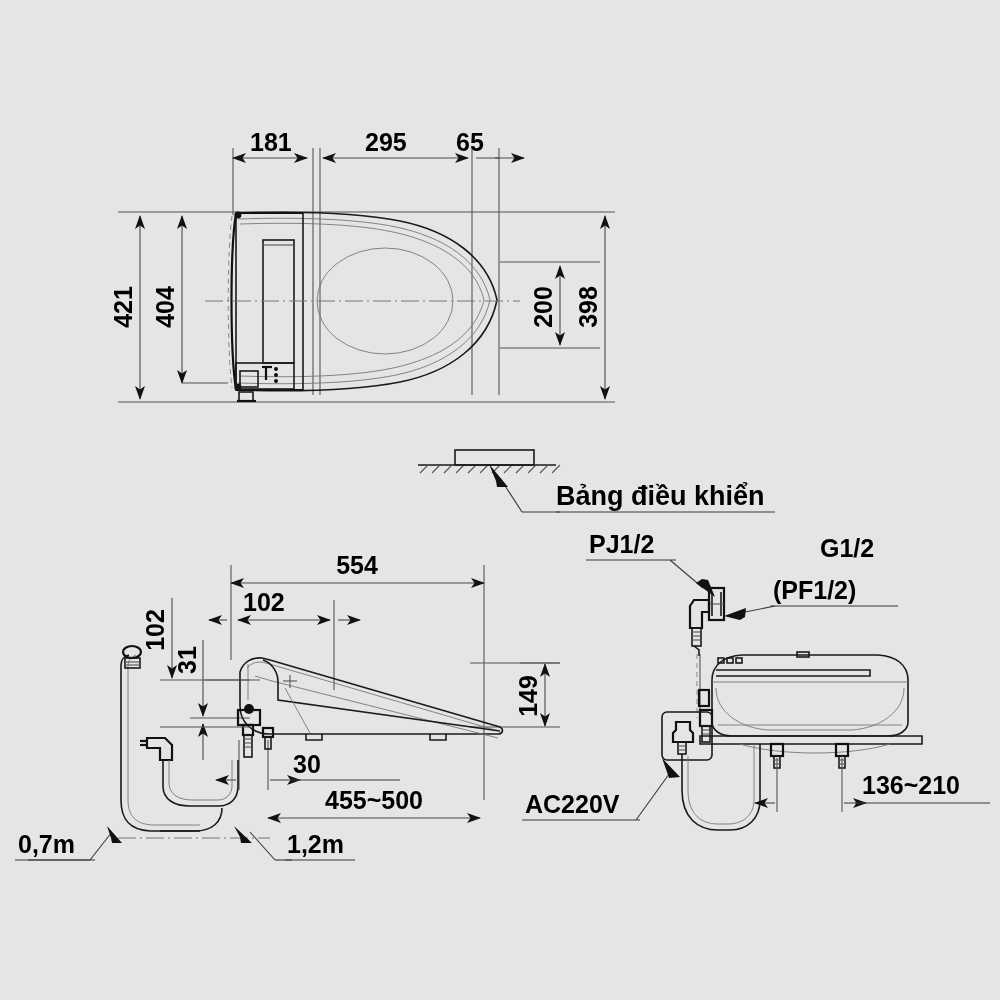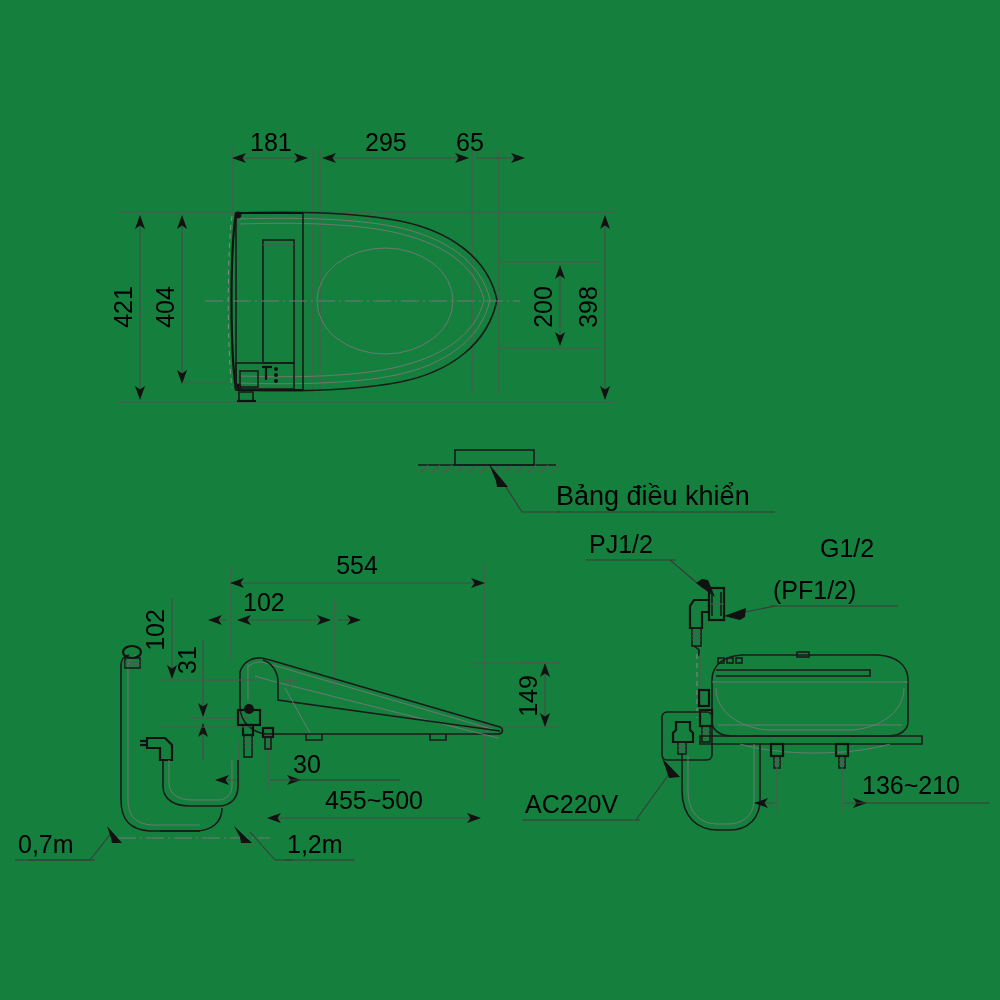--- a/index.html
+++ b/index.html
@@ -7,22 +7,23 @@
     padding: 0;
     background: #ffffff;
   }
   body {
     font-family: "Liberation Sans", sans-serif;
   }
   #sheet {
     position: relative;
     width: 1000px;
     height: 1000px;
-    background: #15803d;
+    background: #e5e5e5;
     overflow: hidden;
+    font-weight: bold;
   }
   #sheet svg {
     position: absolute;
     left: 0;
     top: 0;
     width: 1000px;
     height: 1000px;
   }
   text {
     font-family: "Liberation Sans", sans-serif;

